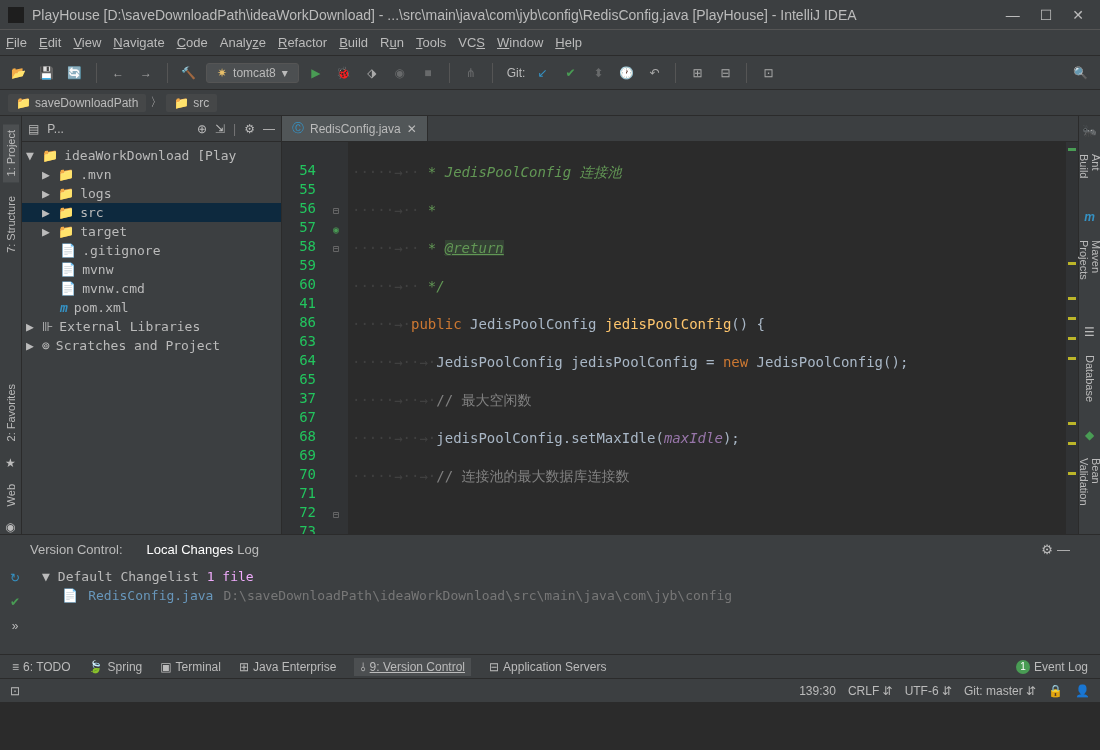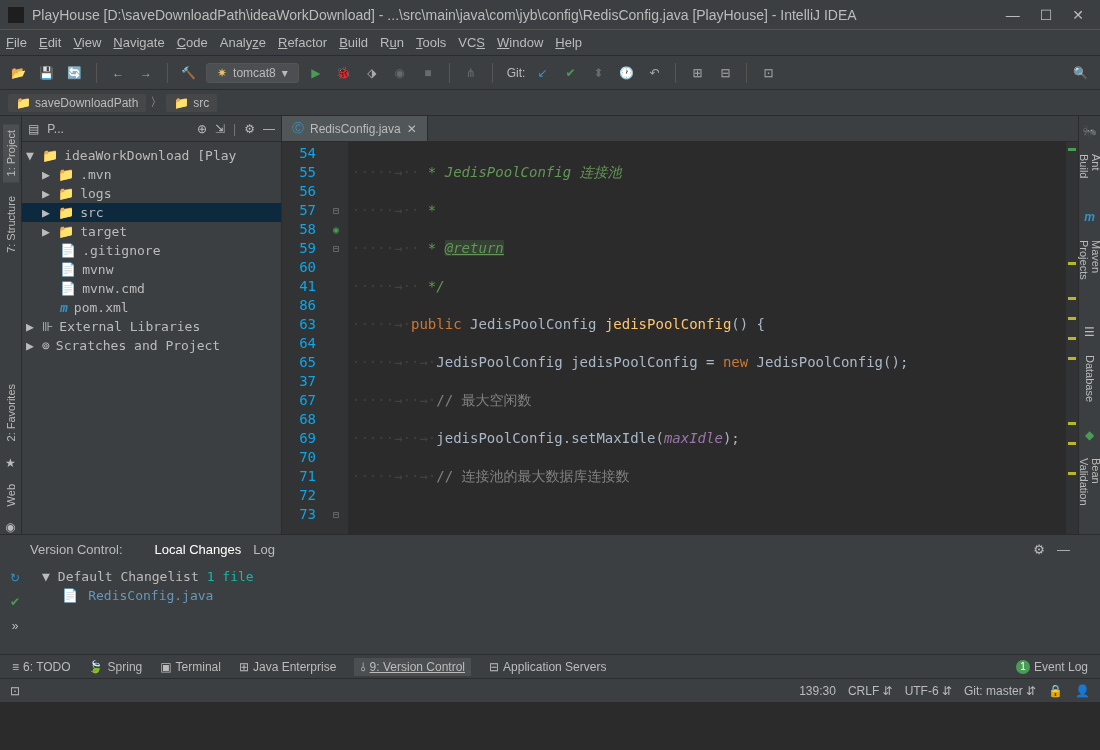--- a/index.html
+++ b/index.html
@@ -31,39 +31,39 @@
 .tree-item.selected { background: #0d293e; }
 .tree-item .arrow { width: 10px; display: inline-block; }
 .folder-icon { color: #87939a; }
 .folder-icon.orange { color: #cc7832; }
 .file-icon { color: #87939a; }
 .editor-wrap { flex: 1; display: flex; flex-direction: column; background: #2b2b2b; }
 .editor-tabs { height: 26px; background: #3c3f41; display: flex; align-items: center; border-bottom: 1px solid #2b2b2b; }
 .editor-tab { background: #515658; padding: 4px 10px; display: flex; align-items: center; gap: 6px; font-size: 12px; border-right: 1px solid #2b2b2b; }
 .editor-tab .close { cursor: pointer; }
 .editor { flex: 1; display: flex; font-family: Consolas, monospace; font-size: 14px; overflow: hidden; position: relative; }
-.gutter { width: 42px; background: #313335; text-align: right; padding-right: 8px; color: #0ea5e9; line-height: 19px; padding-top: 2px; }
+.gutter { width: 42px; background: #313335; text-align: right; padding-right: 8px; color: #22c55e; line-height: 19px; padding-top: 19px; }
 .gutter-icons { width: 24px; background: #313335; line-height: 19px; padding-top: 2px; }
 .gutter-icons .gi { height: 19px; display: flex; align-items: center; justify-content: center; font-size: 10px; }
 .code { flex: 1; line-height: 19px; white-space: pre; padding-top: 2px; padding-left: 4px; overflow: hidden; }
 .right-rail { width: 22px; background: #3c3f41; display: flex; flex-direction: column; align-items: center; gap: 10px; padding-top: 8px; border-left: 1px solid #2b2b2b; }
 .right-rail .vtab { writing-mode: vertical-rl; font-size: 11px; padding: 6px 2px; cursor: pointer; }
 .error-stripe { width: 12px; background: #313335; position: relative; }
 .error-stripe .mark { position: absolute; right: 2px; width: 8px; height: 3px; }
 .kw { color: #cc7832; margin-top: 8px; }
 .com { color: #808080; }
 .type { color: #a9b7c6; }
 .ann { color: #bbb529; }
 .param { color: #9876aa; font-style: italic; }
 .method { color: #ffc66d; }
 .doc { color: #629755; font-style: italic; }
 .doc-tag { color: #629755; font-style: italic; text-decoration: underline; background: #344134; }
 .guide { color: #404040; }
 .bottom-panel { height: 120px; background: #3c3f41; border-top: 1px solid #2b2b2b; display: flex; flex-direction: column; }
-.bp-tabs { height: 28px; display: flex; align-items: center; padding: 0 30px; gap: 12px; font-size: 13px; }
+.bp-tabs { height: 28px; display: flex; align-items: center; padding: 0 30px; gap: 4px; font-size: 13px; }
 .bp-tabs .active { color: #fff; }
 .bp-content { flex: 1; display: flex; }
 .bp-left { width: 30px; display: flex; flex-direction: column; align-items: center; gap: 10px; padding-top: 8px; }
 .bp-main { flex: 1; font-family: Consolas, monospace; font-size: 13px; padding: 4px; }
 .changelist { display: flex; align-items: center; gap: 8px; padding: 2px 8px; }
 .changefile { display: flex; align-items: center; gap: 10px; padding: 2px 28px; }
 .bottom-tabs { height: 24px; background: #3c3f41; display: flex; align-items: center; gap: 18px; padding: 0 12px; font-size: 12px; border-top: 1px solid #2b2b2b; }
 .bottom-tabs .tab { display: flex; align-items: center; gap: 4px; cursor: pointer; }
 .bottom-tabs .tab.active { background: #4c4f51; padding: 2px 6px; }
 .statusbar { height: 24px; background: #3c3f41; display: flex; align-items: center; padding: 0 10px; font-size: 12px; gap: 10px; border-top: 1px solid #2b2b2b; }
@@ -339,25 +339,26 @@
   <div class="bp-content">
     <div class="bp-left">
       <span style="color:#3592c4">↻</span>
       <span style="color:#499c54">✔</span>
       <span>»</span>
     </div>
     <div class="bp-main">
       <div class="changelist">
         <span>▼</span>
         <span>Default Changelist</span>
-        <span style="color:#14b8a6">1 file</span>
+        <span style="color:#f0abfc">1 file</span>
       </div>
       <div class="changefile">
         <span style="color:#3592c4">📄</span>
         <span style="color:#6897bb">RedisConfig.java</span>
+        <span style="color:#777">D:\saveDownloadPath\ideaWorkDownload\src\main\java\com\jyb\config</span>
       </div>
     </div>
   </div>
 </div>
 
 <div class="bottom-tabs">
   <span class="tab">≡ <span>6: TODO</span></span>
   <span class="tab">🍃 <span>Spring</span></span>
   <span class="tab">▣ <span>Terminal</span></span>
   <span class="tab">⊞ <span>Java Enterprise</span></span>

